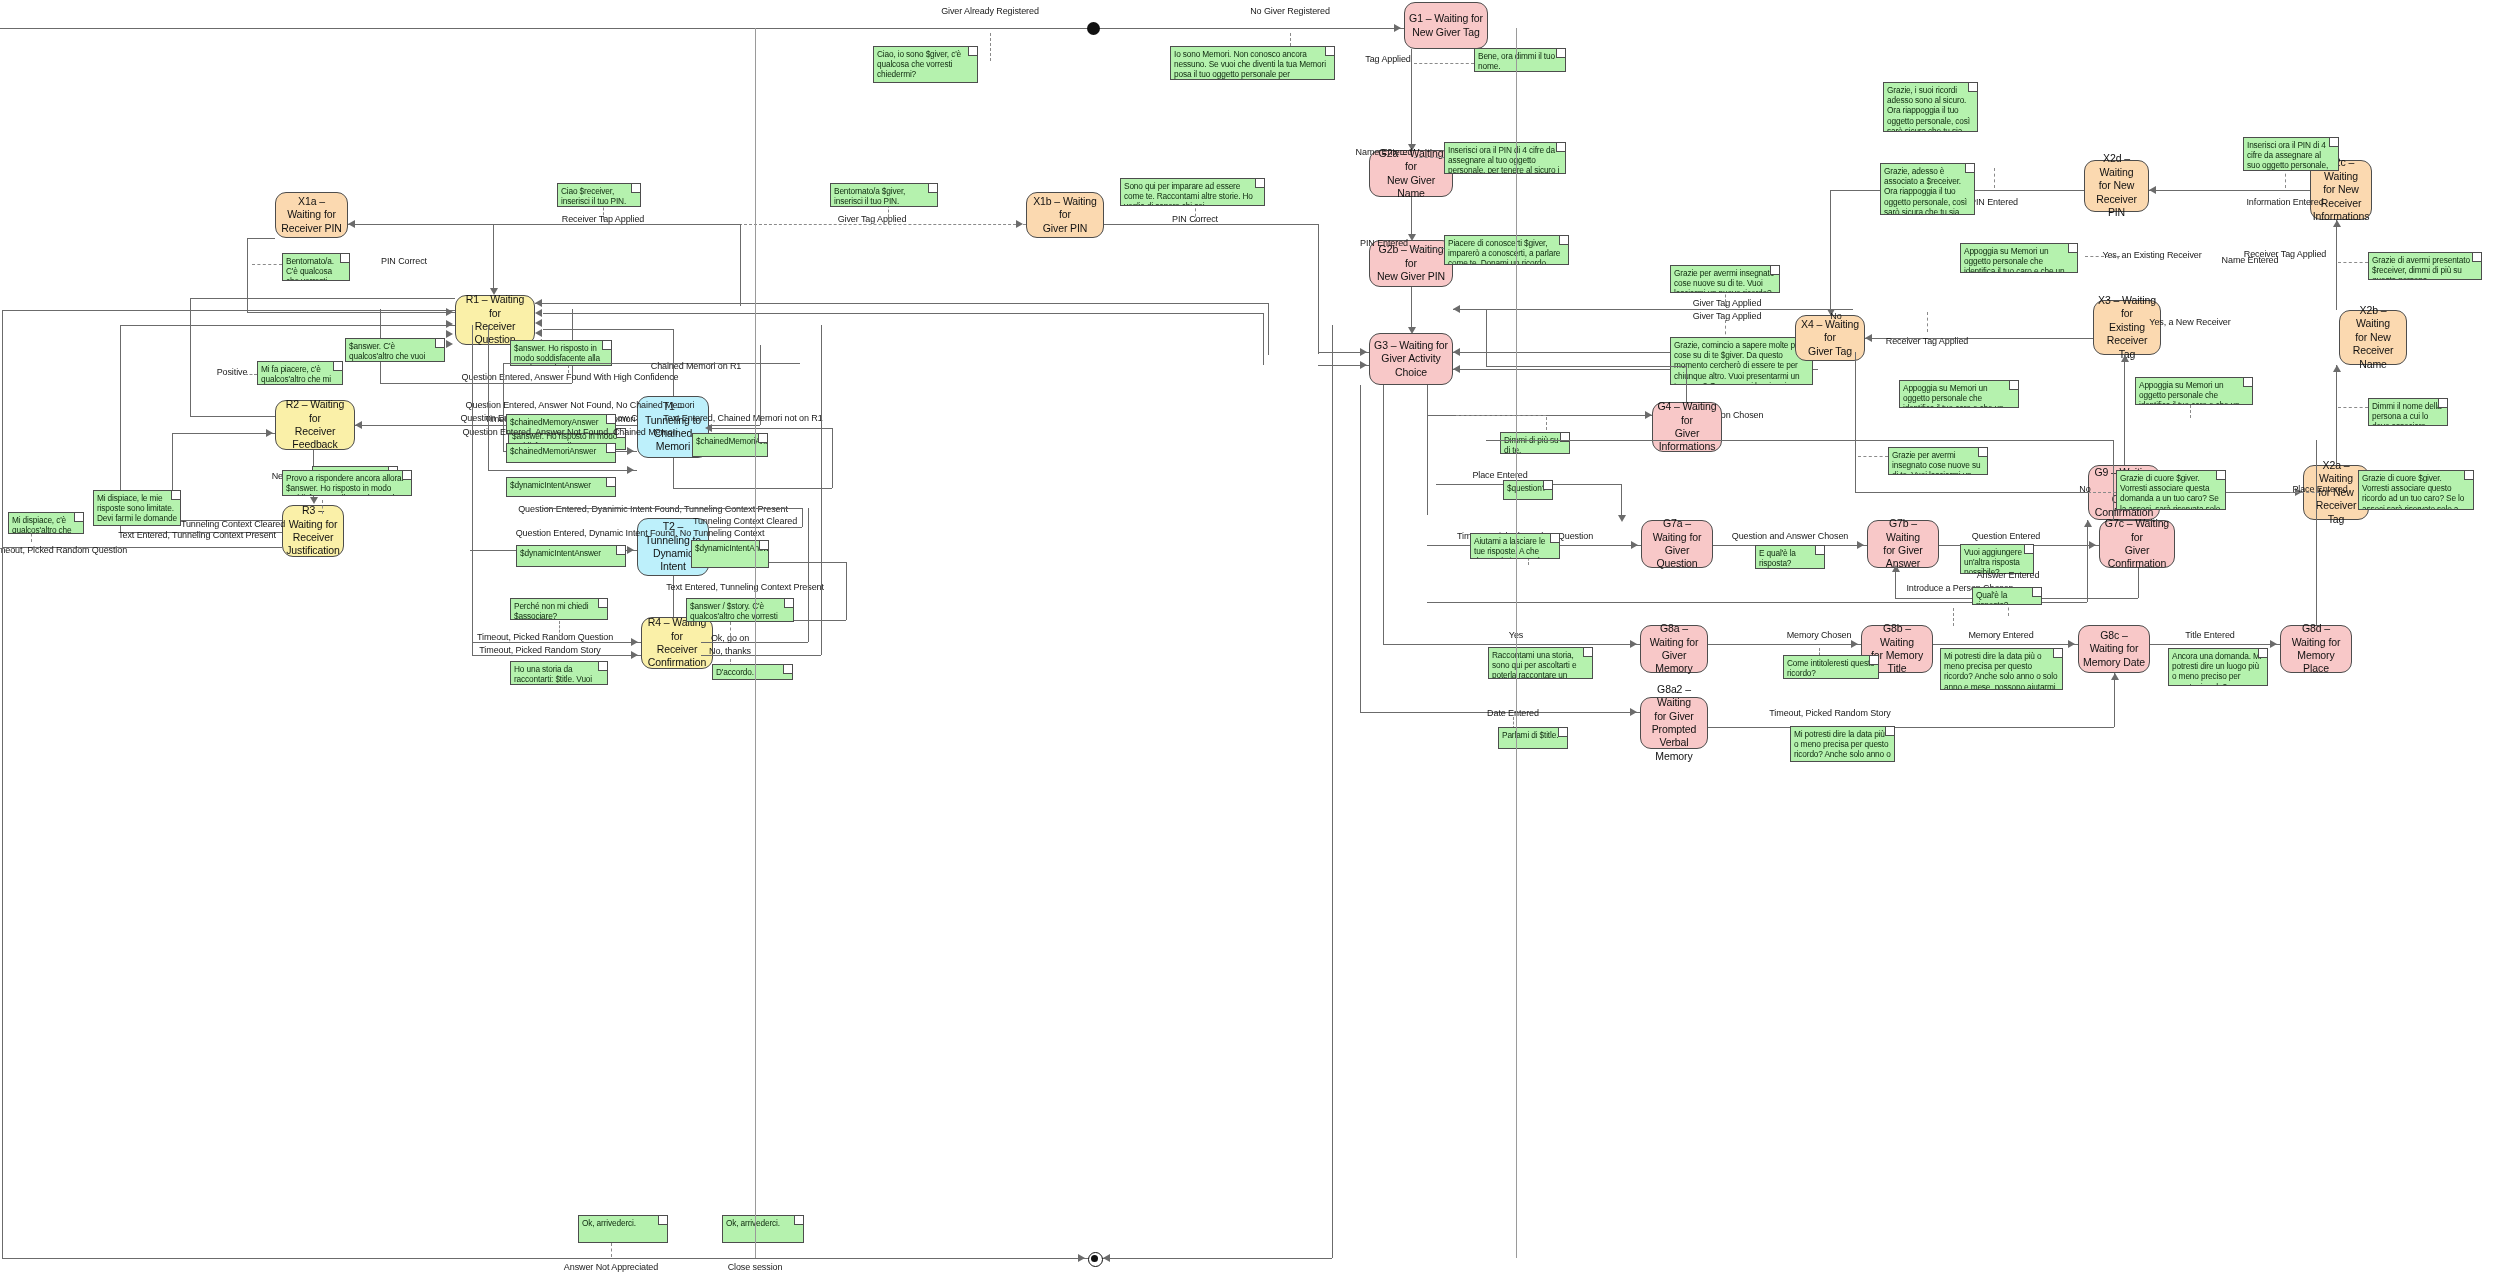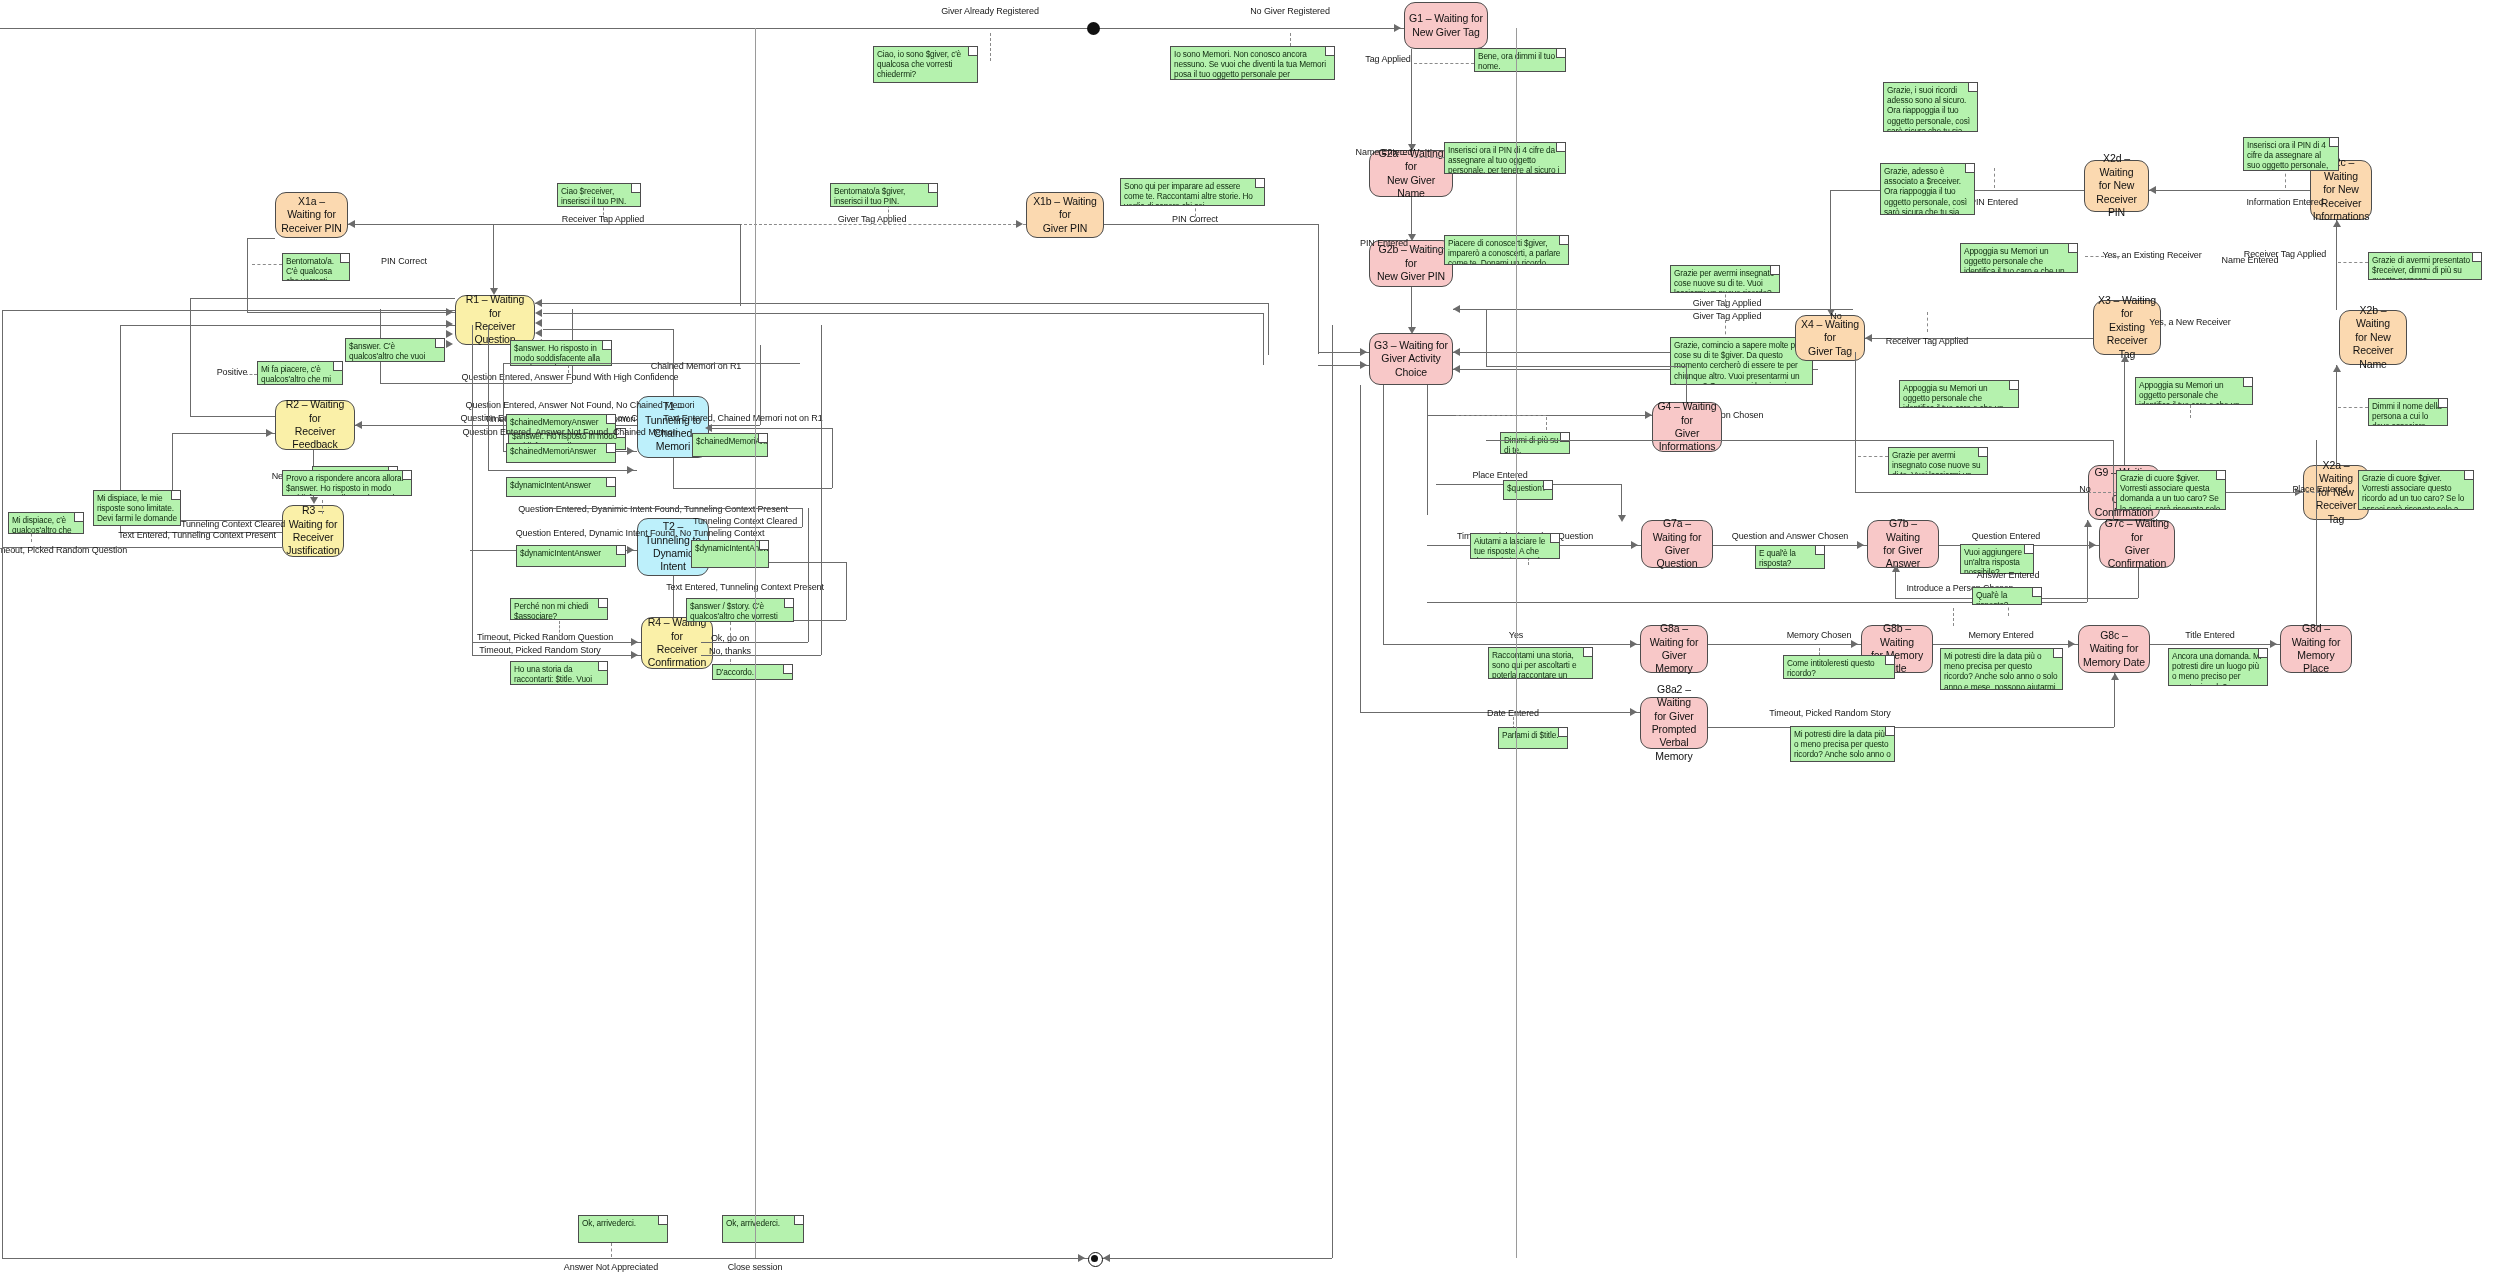--- a/index.html
+++ b/index.html
@@ -496,21 +496,21 @@
   <div class="ln v" style="left:1360px;top:385px;height:327px;"></div>
   <div class="arr r" style="left:1630px;top:708px;"></div>
   <div class="elabel" style="left:1513px;top:708px;">Date Entered</div>
   <div class="dashv" style="left:1513px;top:717px;height:12px;"></div>
   <div class="note" style="left:1498px;top:727px;width:70px;height:22px;">Parlami di $title.</div>
 
   <div class="ln h" style="left:1708px;top:644px;width:153px;"></div>
   <div class="arr r" style="left:1851px;top:640px;"></div>
   <div class="elabel" style="left:1819px;top:630px;">Memory Chosen</div>
   <div class="dashv" style="left:1819px;top:648px;height:16px;"></div>
-  <div class="note" style="left:1783px;top:655px;width:112px;height:24px;">Come intitoleresti questo ricordo?</div>
+  <div class="note" style="left:1783px;top:655px;width:96px;height:24px;">Come intitoleresti questo ricordo?</div>
 
   <div class="ln h" style="left:1933px;top:644px;width:145px;"></div>
   <div class="arr r" style="left:2068px;top:640px;"></div>
   <div class="elabel" style="left:2001px;top:630px;">Memory Entered</div>
   <div class="dashv" style="left:2001px;top:648px;height:14px;"></div>
   <div class="note" style="left:1940px;top:648px;width:123px;height:42px;">Mi potresti dire la data più o meno precisa per questo ricordo? Anche solo anno o solo anno e mese, possono aiutarmi a ricordare meglio.</div>
 
   <div class="ln h" style="left:2150px;top:644px;width:130px;"></div>
   <div class="arr r" style="left:2270px;top:640px;"></div>
   <div class="elabel" style="left:2210px;top:630px;">Title Entered</div>

